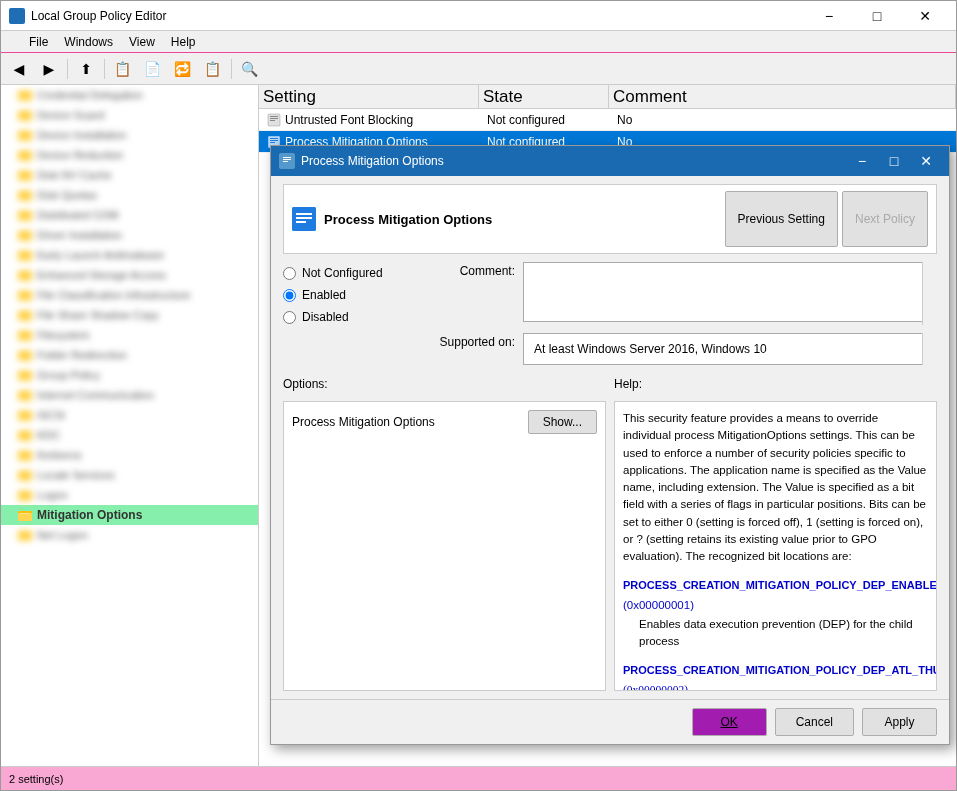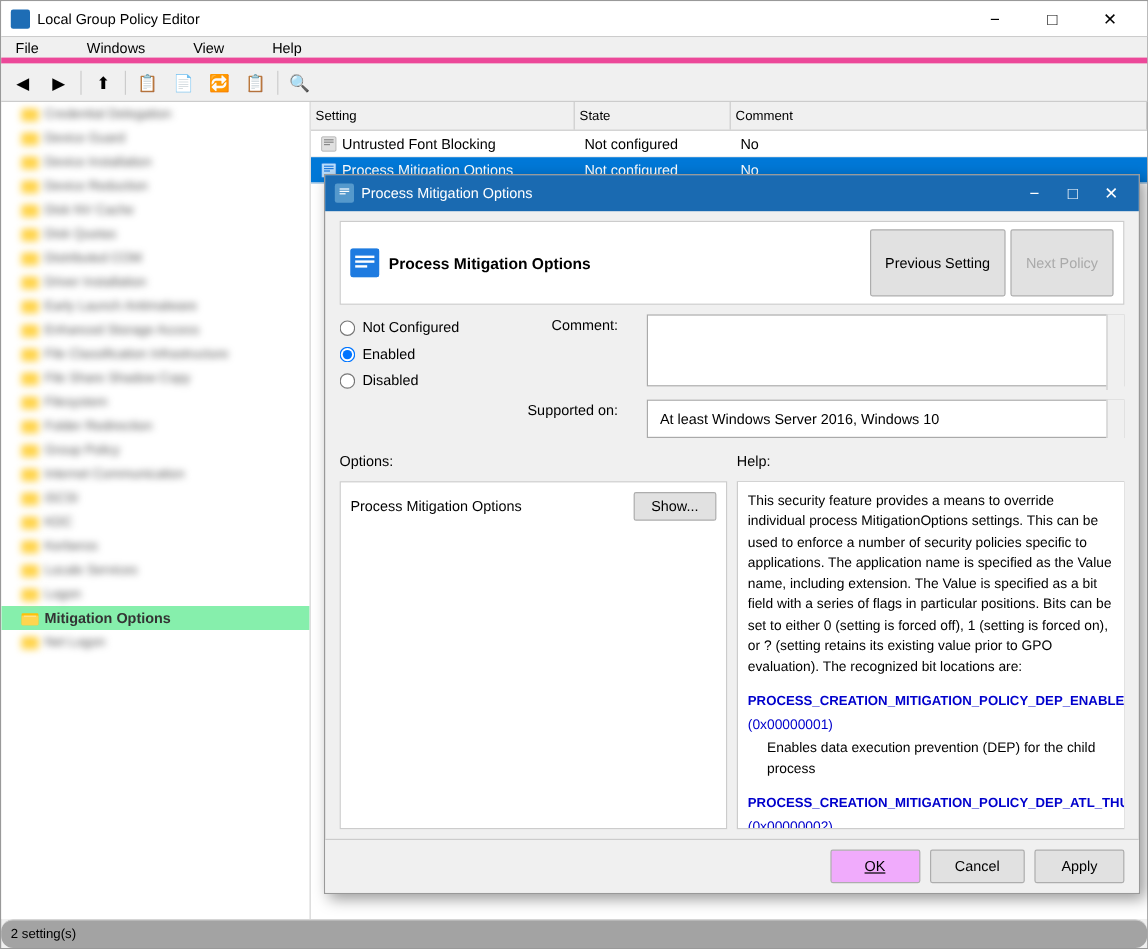--- a/index.html
+++ b/index.html
@@ -50,23 +50,22 @@
       font-size: 14px;
       display: flex; align-items: center; justify-content: center;
     }
 
     
     .menu-bar {
       background: #f0f0f0;
       height: 22px;
       display: flex;
       align-items: center;
-      padding: 0 4px;
-      border-bottom: 5px solid #ec4899;
-      gap: 24px;
+      padding: 0 20px;
+      border-bottom: 1px solid #ec4899;
     }
     .menu-item {
       padding: 2px 8px;
       cursor: pointer;
       font-size: 12px;
     }
 
     
     .toolbar {
       background: #f0f0f0;
@@ -131,21 +130,21 @@
     .table-header {
       display: grid;
       grid-template-columns: 220px 130px 1fr;
       background: #f0f0f0;
       border-bottom: 1px solid #ccc;
       height: 24px;
       align-items: center;
     }
     .table-header-cell {
       padding: 0 4px;
-      font-size: 11px;
+      font-size: 17px;
       font-weight: normal;
       color: #000;
       border-right: 1px solid #ccc;
       height: 100%;
       display: flex; align-items: center;
       cursor: pointer;
       text-align: right;
     }
 
     
@@ -167,27 +166,26 @@
     .table-cell.with-icon {
       display: flex; align-items: center; gap: 4px;
     }
     .row-icon {
       width: 14px; height: 14px; flex-shrink: 0;
     }
 
     
     .status-bar {
       height: 24px;
-      background: #a3a3a3;
+      background: #f9a8d4;
       border-top: 1px solid #ccc;
       display: flex;
       align-items: center;
       padding: 0 8px;
       font-size: 11px;
-      border-radius: 10px;
     }
 
     
     .dialog {
       position: absolute;
       top: 145px;
       left: 270px;
       width: 680px;
       background: #f0f0f0;
       border: 1px solid #999;
@@ -298,21 +296,21 @@
 
     .comment-supported-area {
       flex: 1;
       display: flex;
       flex-direction: column;
       gap: 8px;
     }
     .field-row {
       display: flex;
       align-items: flex-start;
-      gap: 24px;
+      gap: 8px;
     }
     .field-label {
       font-size: 12px;
       min-width: 80px;
       padding-top: 2px;
       text-align: right;
     }
     .field-textarea {
       flex: 1;
       height: 60px;
@@ -419,21 +417,21 @@
     .footer-btn {
       padding: 6px 20px;
       border: 1px solid #adadad;
       background: #e1e1e1;
       cursor: pointer;
       font-size: 12px;
       border-radius: 2px;
       min-width: 75px;
     }
     .footer-btn.primary {
-      background: #f0abfc;
+      background: #a21caf;
       text-decoration: underline;
     }
 
     
     .blurred {
       filter: blur(3px);
       color: #555;
       font-size: 11px;
     }
   </style>
@@ -773,21 +771,21 @@
         <p style="margin-bottom:2px;">
           <span class="help-code">PROCESS_CREATION_MITIGATION_POLICY_DEP_ENABLE</span>
         </p>
         <p style="margin-bottom:2px;">
           <span class="help-hex">(0x00000001)</span>
         </p>
         <p class="help-text" style="margin-left:16px;margin-bottom:12px;">Enables data execution prevention (DEP) for the child process</p>
         <p style="margin-bottom:2px;">
           <span class="help-code">PROCESS_CREATION_MITIGATION_POLICY_DEP_ATL_THUNK_ENABLE</span>
         </p>
-        <p style="margin-bottom:2px;">
+        <p style="margin-bottom:2px;font-family:Liberation Serif, serif;">
           <span class="help-hex">(0x00000002)</span>
         </p>
 
       </div>
     </div>
   </div>
 
   <div class="dialog-footer">
     <button class="footer-btn primary">OK</button>
     <button class="footer-btn">Cancel</button>

